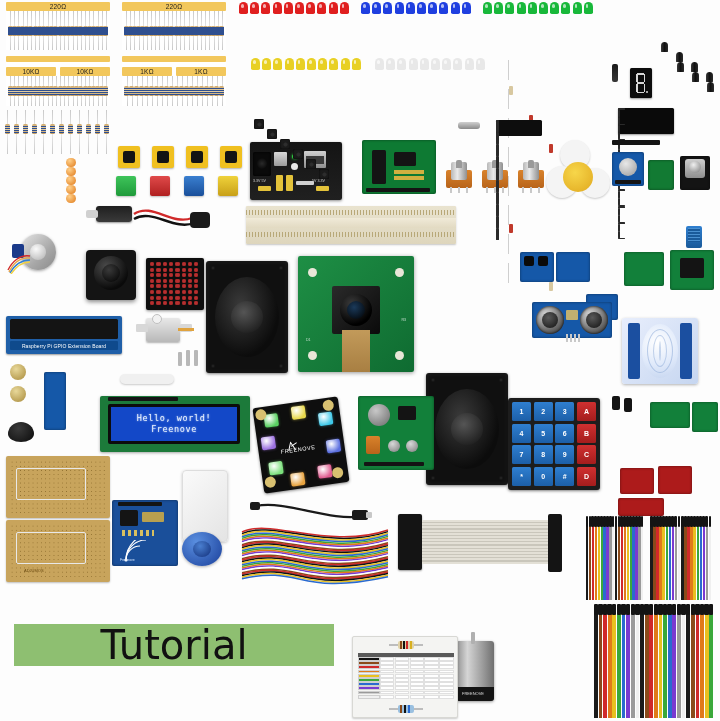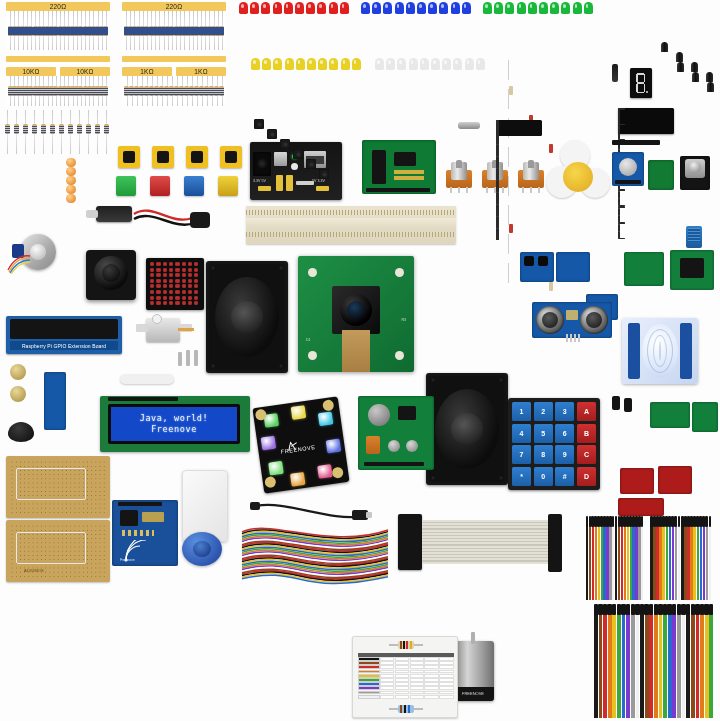--- a/index.html
+++ b/index.html
@@ -1739,21 +1739,21 @@
         <div style="left:37.1875px;top:-3px;height:10px;"></div>
         <div style="left:41.5625px;top:-3px;height:10px;"></div>
         <div style="left:45.9375px;top:-3px;height:10px;"></div>
         <div style="left:50.3125px;top:-3px;height:10px;"></div>
         <div style="left:54.6875px;top:-3px;height:10px;"></div>
         <div style="left:59.0625px;top:-3px;height:10px;"></div>
         <div style="left:63.4375px;top:-3px;height:10px;"></div>
         <div style="left:67.8125px;top:-3px;height:10px;"></div>
       </div>
     <div id="lcd-screen" class="abs" style="left:8px;top:8px;width:132px;height:40px;">
-      <div>Java, world!</div>
+      <div>Hello, world!</div>
       <div>Freenove</div>
     </div>
   </div>
 
   <div class="abs" id="rgb-board" style="left:258px;top:402px;width:86px;height:86px;background:#0e0e0e;border-radius:3px;box-shadow:0 1px 3px rgba(0,0,0,.45);transform:rotate(-8deg);">
     <div class="abs" style="left:22px;top:44px;font-size:5.5px;color:#ffffff;letter-spacing:.6px;font-family:'Liberation Sans',sans-serif;">FREENOVE</div>
     <div class="abs" style="left:28px;top:34px;width:14px;height:10px;">
       <svg width="14" height="10" viewBox="0 0 14 10">
           <path d="M2,9 L5,1 L9,9 M5,5 L11,2" stroke="#fff" stroke-width="1" fill="none"></path>
         </svg>
@@ -2055,20 +2055,23 @@
       <div style="position:absolute;left:101.53846153846153px;top:10px;width:3.784615384615384px;height:104px;background:#d02a2a;"></div>
       <div class="dupont-head" style="left:101.13846153846153px;top:0;width:4.384615384615384px;height:11px;"></div>
       <div style="position:absolute;left:106.15384615384615px;top:10px;width:3.784615384615384px;height:104px;background:#e07a1a;"></div>
       <div class="dupont-head" style="left:105.75384615384614px;top:0;width:4.384615384615384px;height:11px;"></div>
       <div style="position:absolute;left:110.76923076923076px;top:10px;width:3.784615384615384px;height:104px;background:#e8c020;"></div>
       <div class="dupont-head" style="left:110.36923076923075px;top:0;width:4.384615384615384px;height:11px;"></div>
       <div style="position:absolute;left:115.38461538461537px;top:10px;width:3.784615384615384px;height:104px;background:#3aa83a;"></div>
       <div class="dupont-head" style="left:114.98461538461537px;top:0;width:4.384615384615384px;height:11px;"></div>
     </div>
 
+  <div class="abs" id="tut-green" style="left:14px;top:624px;width:320px;height:42px;">
+    <span>Tutorial</span>
+  </div>
 
   <div class="abs" style="left:352px;top:636px;width:106px;height:82px;background:#f4f4f2;border:1px solid #d8d8d4;border-radius:2px;box-shadow:0 1px 2px rgba(0,0,0,.2);">
     <div class="abs" style="left:36px;top:4px;width:34px;height:8px;">
       <div class="abs" style="left:0;top:3px;width:34px;height:1.5px;background:#bdbdbd;"></div>
       <div class="abs" style="left:9px;top:0;width:16px;height:8px;background:#e0d2a8;border-radius:2px;"></div>
       <div class="abs" style="left:11px;top:0;width:2px;height:8px;background:#8a4a1a;"></div>
       <div class="abs" style="left:14px;top:0;width:2px;height:8px;background:#111;"></div>
       <div class="abs" style="left:17px;top:0;width:2px;height:8px;background:#d02a2a;"></div>
       <div class="abs" style="left:21px;top:0;width:2px;height:8px;background:#d8b020;"></div>
     </div>

